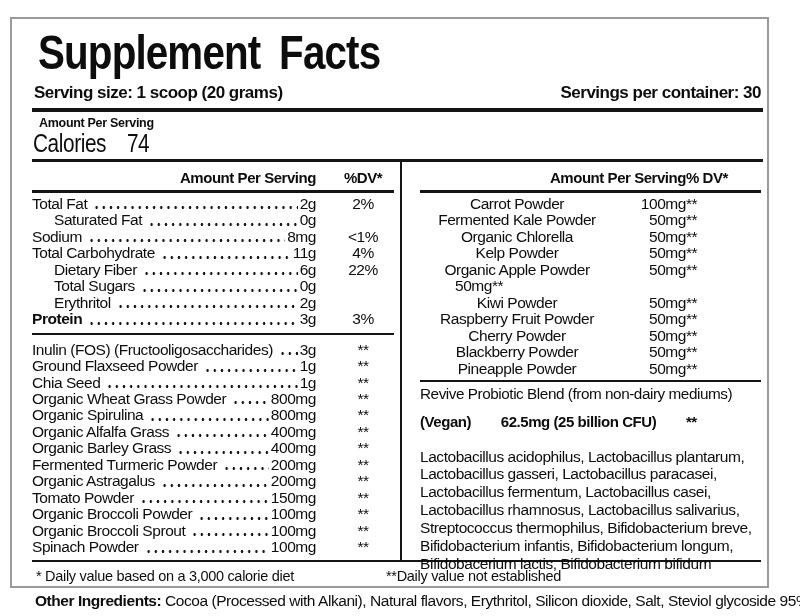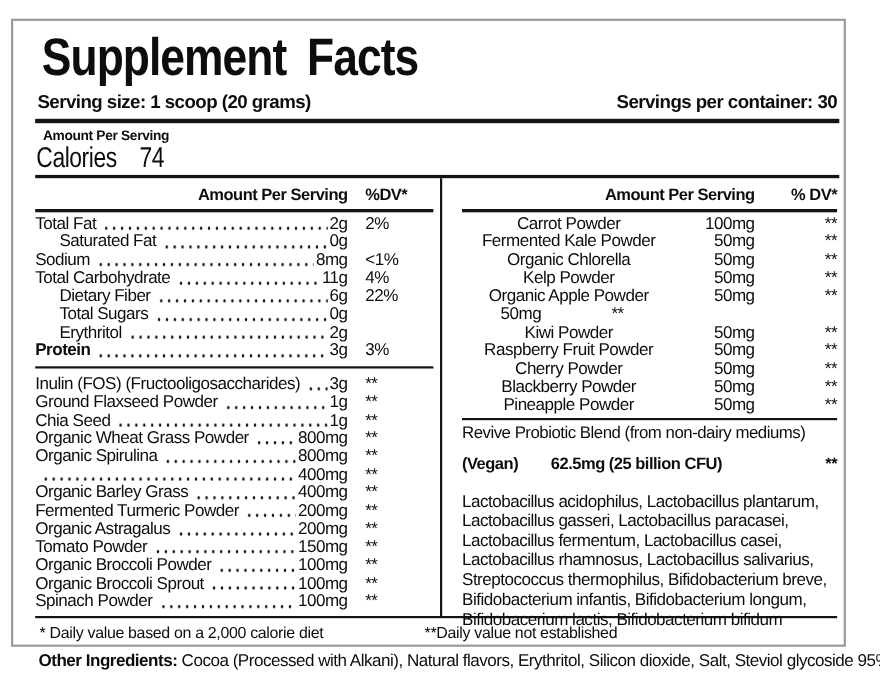--- a/index.html
+++ b/index.html
@@ -32,24 +32,24 @@
   .rows{margin-top:3px;}
   .trow{display:flex;align-items:baseline;line-height:16.45px;}
   .trow .rname{white-space:nowrap;}
   .trow.indent{padding-left:22px;}
   .trow.bold .rname{font-weight:700;}
   .leader{flex:1;margin:0 2px 0 6px;align-self:stretch;
     background-image:radial-gradient(circle,#141414 1.15px,transparent 1.45px);
     background-size:7.2px 3px;background-repeat:repeat-x;
     background-position:left bottom 3px;}
   .left .amt{text-align:right;padding-right:16px;white-space:nowrap;}
-  .left .dv{width:62px;text-align:left;flex-shrink:0;}
+  .left .dv{width:62px;text-align:center;flex-shrink:0;}
   .right .trow .rname{flex:1;text-align:center;}
   .right .amt{width:72px;text-align:right;white-space:nowrap;}
-  .right .dv{width:75px;text-align:right;flex-shrink:0;}
+  .right .dv{width:75px;text-align:left;flex-shrink:0;}
   .rule-sep{height:2px;}
   .left .rule-sep{margin:5px 0 7px 0;}
   .right .rule-sep{margin:3px 0 4px 0;}
   .probiotic{margin-top:0;}
   .prob-title{font-weight:400;font-size:15.3px;letter-spacing:-0.45px;line-height:16.8px;white-space:nowrap;}
   .prob-line2{display:flex;align-items:baseline;font-weight:700;font-size:15px;line-height:16.8px;}
   .prob-line2 .prob-amt{margin:11px auto;}
   .prob-line2 .dv{font-weight:700;}
   .prob-body{margin-top:6px;font-size:15.5px;line-height:17.9px;letter-spacing:-0.45px;}
   .rule-foot{height:2px;margin-right:2px;}
@@ -166,20 +166,21 @@
               <span class="amt">800mg</span>
               <span class="dv">**</span>
             </div>
             <div class="trow">
               <span class="rname">Organic Spirulina</span>
               <span class="leader"></span>
               <span class="amt">800mg</span>
               <span class="dv">**</span>
             </div>
             <div class="trow">
+              <span class="rname">Organic Alfalfa Grass</span>
               <span class="leader"></span>
               <span class="amt">400mg</span>
               <span class="dv">**</span>
             </div>
             <div class="trow">
               <span class="rname">Organic Barley Grass</span>
               <span class="leader"></span>
               <span class="amt">400mg</span>
               <span class="dv">**</span>
             </div>
@@ -297,21 +298,21 @@
             <span class="dv">**</span>
           </div>
           <div class="prob-body">Lactobacillus acidophilus, Lactobacillus plantarum, Lactobacillus gasseri, Lactobacillus paracasei, Lactobacillus fermentum, Lactobacillus casei, Lactobacillus rhamnosus, Lactobacillus salivarius, Streptococcus thermophilus, Bifidobacterium breve, Bifidobacterium infantis, Bifidobacterium longum, Bifidobacerium lactis, Bifidobacterium bifidum</div>
         </div>
       </div>
 
     </div>
 
     <div class="rule rule-foot"></div>
     <div class="footnotes">
-      <span class="fn1">* Daily value based on a 2,000 calorie diet</span>
+      <span class="fn1">* Daily value based on a 3,000 calorie diet</span>
       <span class="fn2">**Daily value not established</span>
     </div>
   </div>
 
   <div class="other-ing">
     <b>Other Ingredients:</b>
     <span>Cocoa (Processed with Alkani), Natural flavors, Erythritol, Silicon dioxide, Salt, Steviol glycoside 95%</span>
   </div>
 </div>
 

